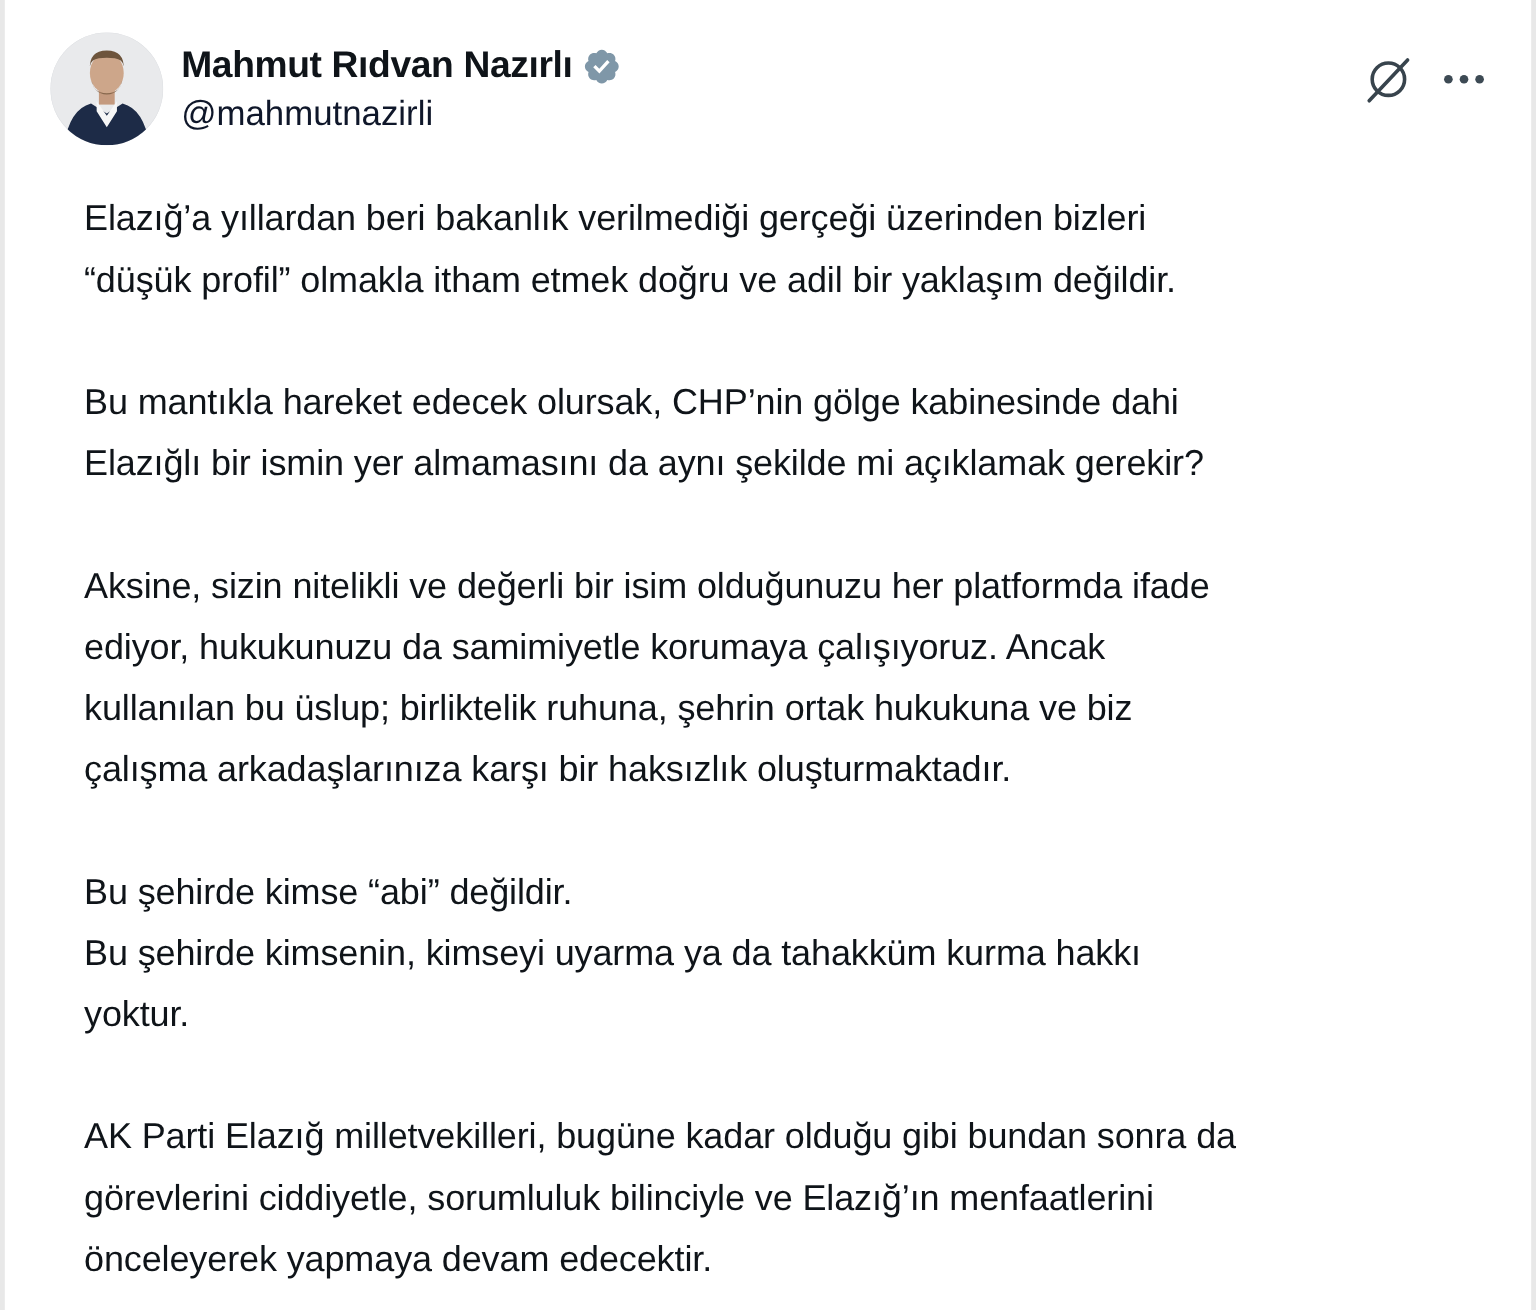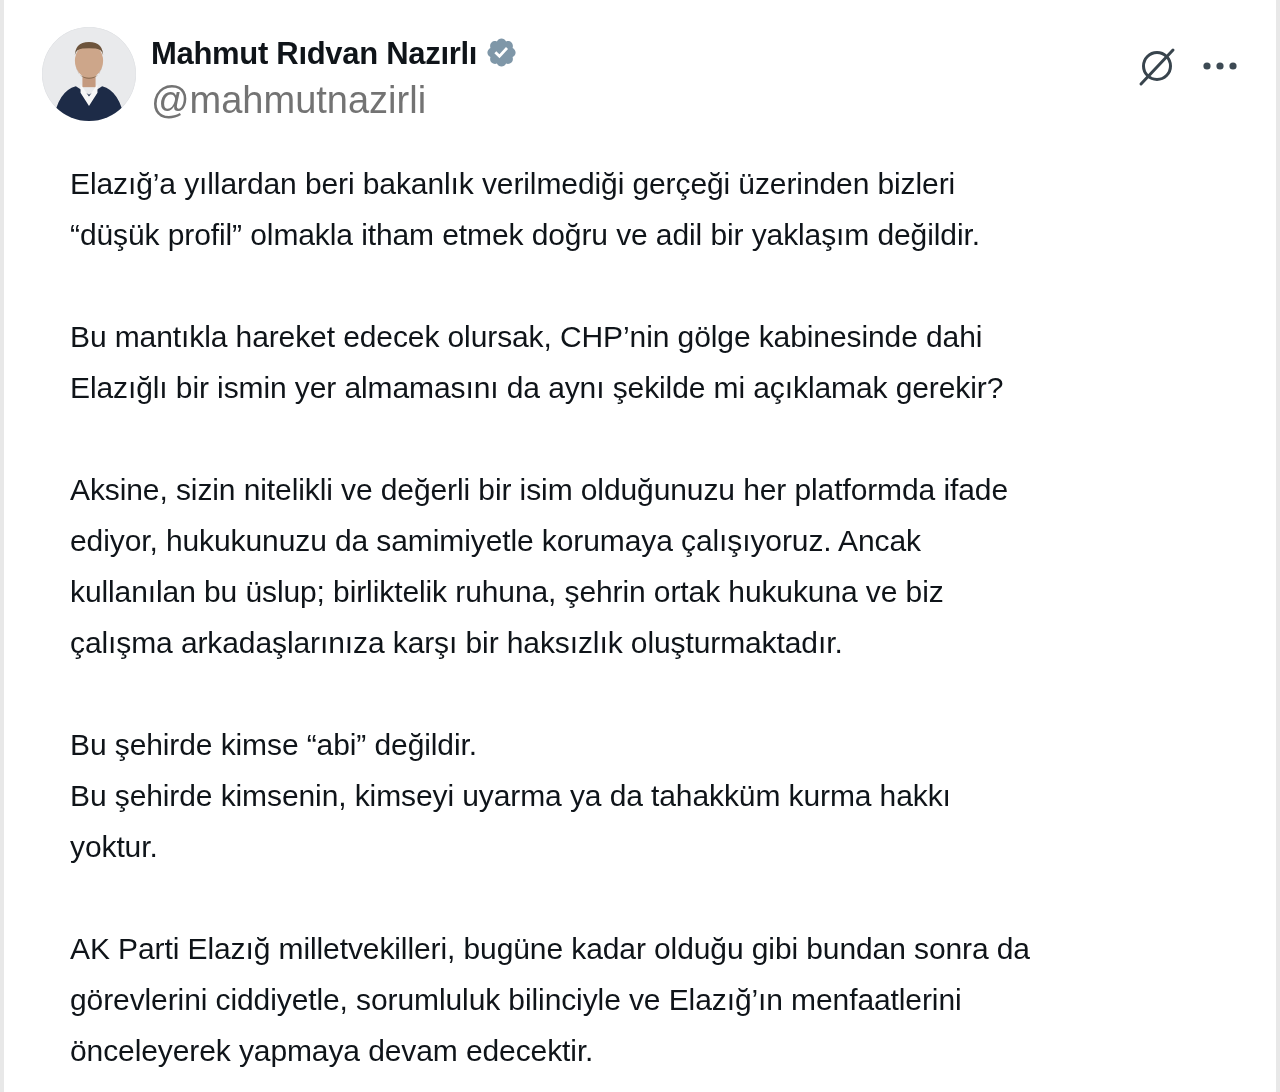--- a/index.html
+++ b/index.html
@@ -29,38 +29,38 @@
     cursor: pointer;
   }
   .avatar svg { display: block; width: 100%; height: 100%; }
   .names {
     margin-left: 15px;
     padding-top: 9px;
     min-width: 0;
   }
   .name-row {
     display: flex;
-    align-items: flex-start;
+    align-items: flex-end;
     gap: 8px;
   }
   .display-name {
     font-size: 31px;
     font-weight: 700;
     color: #0f1419;
     letter-spacing: -0.3px;
     white-space: nowrap;
     cursor: pointer;
   }
   .verified-badge { width: 33px; height: 33px; flex: 0 0 auto; }
   .verified-badge svg { display: block; width: 100%; height: 100%; }
   .user-handle {
     margin-top: 7px;
-    font-size: 38px;
+    font-size: 29px;
     font-weight: 400;
-    color: #737373;
+    color: #0f172a;
     cursor: pointer;
   }
   .header-actions {
     margin-left: auto;
     display: flex;
     align-items: center;
     gap: 22px;
     padding-top: 16px;
   }
   .grok-button, .more-button {

